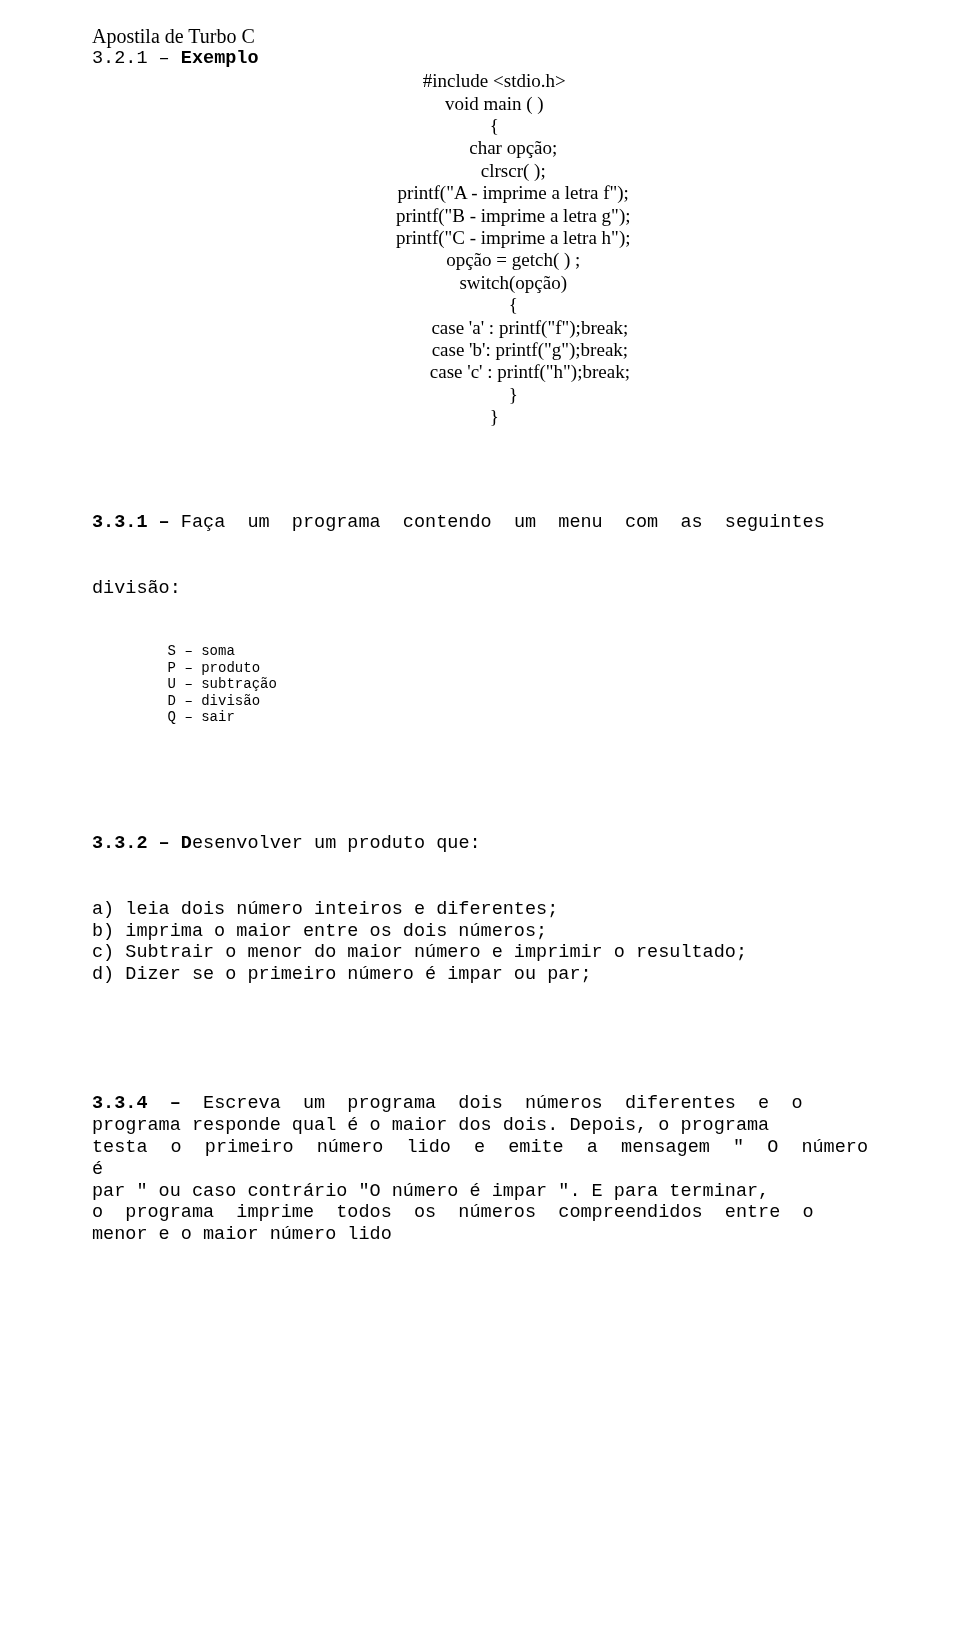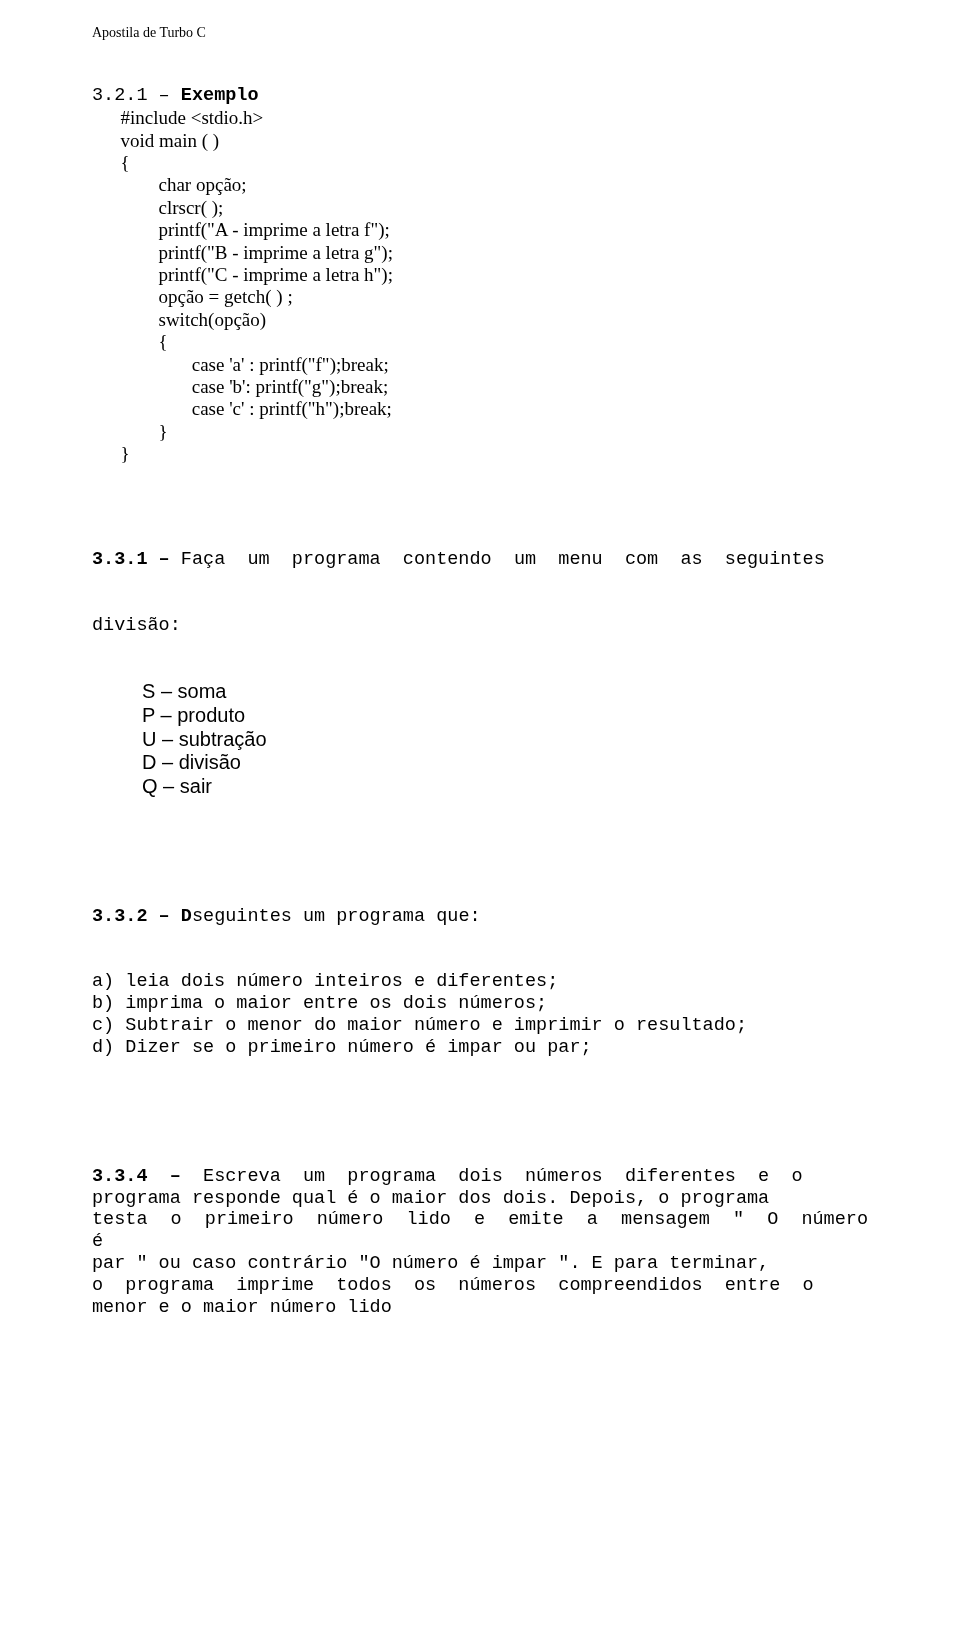--- a/index.html
+++ b/index.html
@@ -12,56 +12,56 @@
   .page {
     width: 960px;
     min-height: 1626px;
     padding: 25px 92px 30px 92px;
     box-sizing: border-box;
     position: relative;
     font-family: "Times New Roman", Times, serif;
     color: #000000;
   }
   .running-header {
-    font-size: 14px;
-    margin-bottom: 44px;
+    font-size: 20px;
   }
   .mono {
     font-family: "Courier New", Courier, monospace;
     font-size: 18.5px;
     line-height: 1.2;
     white-space: pre;
   }
   .code-block {
     font-family: "Times New Roman", Times, serif;
     font-size: 19px;
     line-height: 1.18;
     white-space: pre;
     margin-bottom: 30px;
+    text-align: center;
   }
   .section-title {
     font-family: "Courier New", Courier, monospace;
     font-size: 18.5px;
     font-weight: bold;
     margin-bottom: 6px;
   }
   .ex {
     font-family: "Courier New", Courier, monospace;
     font-size: 18.5px;
     line-height: 1.18;
     text-align: justify;
     margin-bottom: 20px;
     white-space: pre-wrap;
   }
   .ex .num {
     font-weight: bold;
   }
   .menu-indent {
-    font-family: Liberation Sans, sans-serif;
-    font-size: 20px;
+    font-family: Liberation Mono, monospace;
+    font-size: 14px;
     line-height: 1.18;
     white-space: pre;
   }
 </style>
 </head>
 <body>
 
 <div class="page">
 
   <div class="running-header">Apostila de Turbo C</div>
@@ -92,21 +92,21 @@
     <div><span class="num">3.3.1 – </span><span>Faça  um  programa  contendo  um  menu  com  as  seguintes</span></div>
     <div>divisão:</div>
     <div class="menu-indent">         S – soma
          P – produto
          U – subtração
          D – divisão
          Q – sair</div>
   </div>
 
   <div class="ex">
-    <div><span class="num">3.3.2 – </span><span style="font-weight:bold">D</span><span>seguintes um programa que:</span></div>
+    <div><span class="num">3.3.2 – </span><span style="font-weight:bold">D</span><span>esenvolver um produto que:</span></div>
     <div style="white-space:pre">a) leia dois número inteiros e diferentes;
 b) imprima o maior entre os dois números;
 c) Subtrair o menor do maior número e imprimir o resultado;
 d) Dizer se o primeiro número é impar ou par;</div>
   </div>
 
 
   <div class="ex" style="margin-bottom:0">
     <div style="white-space:pre-wrap"><span class="num">3.3.4  –  </span><span>Escreva  um  programa  dois  números  diferentes  e  o
 programa responde qual é o maior dos dois. Depois, o programa

